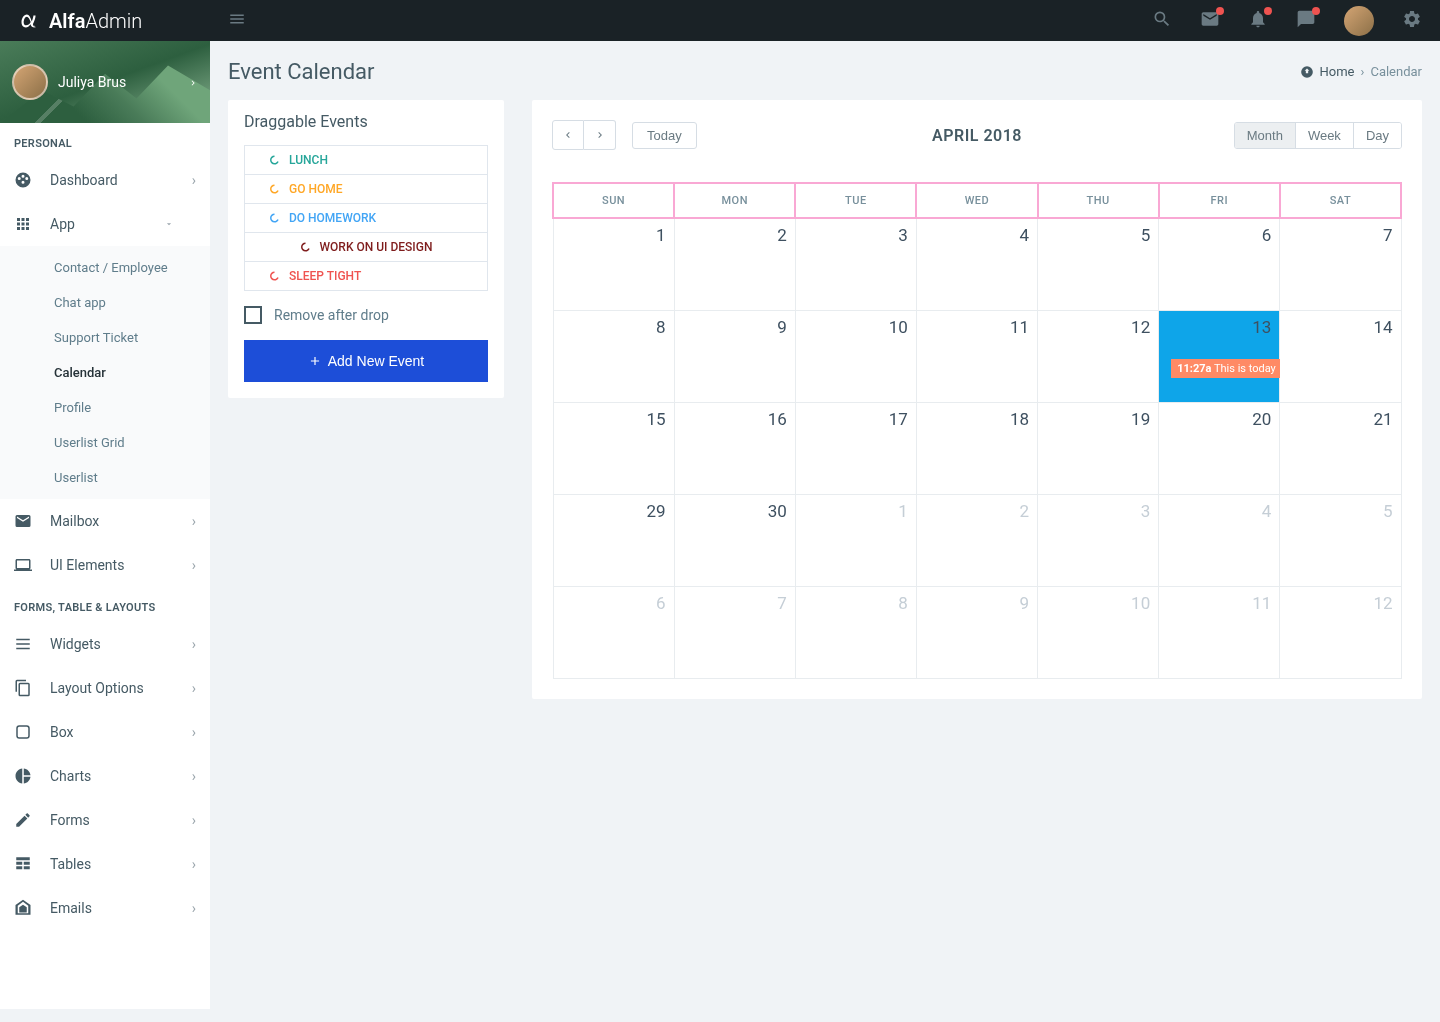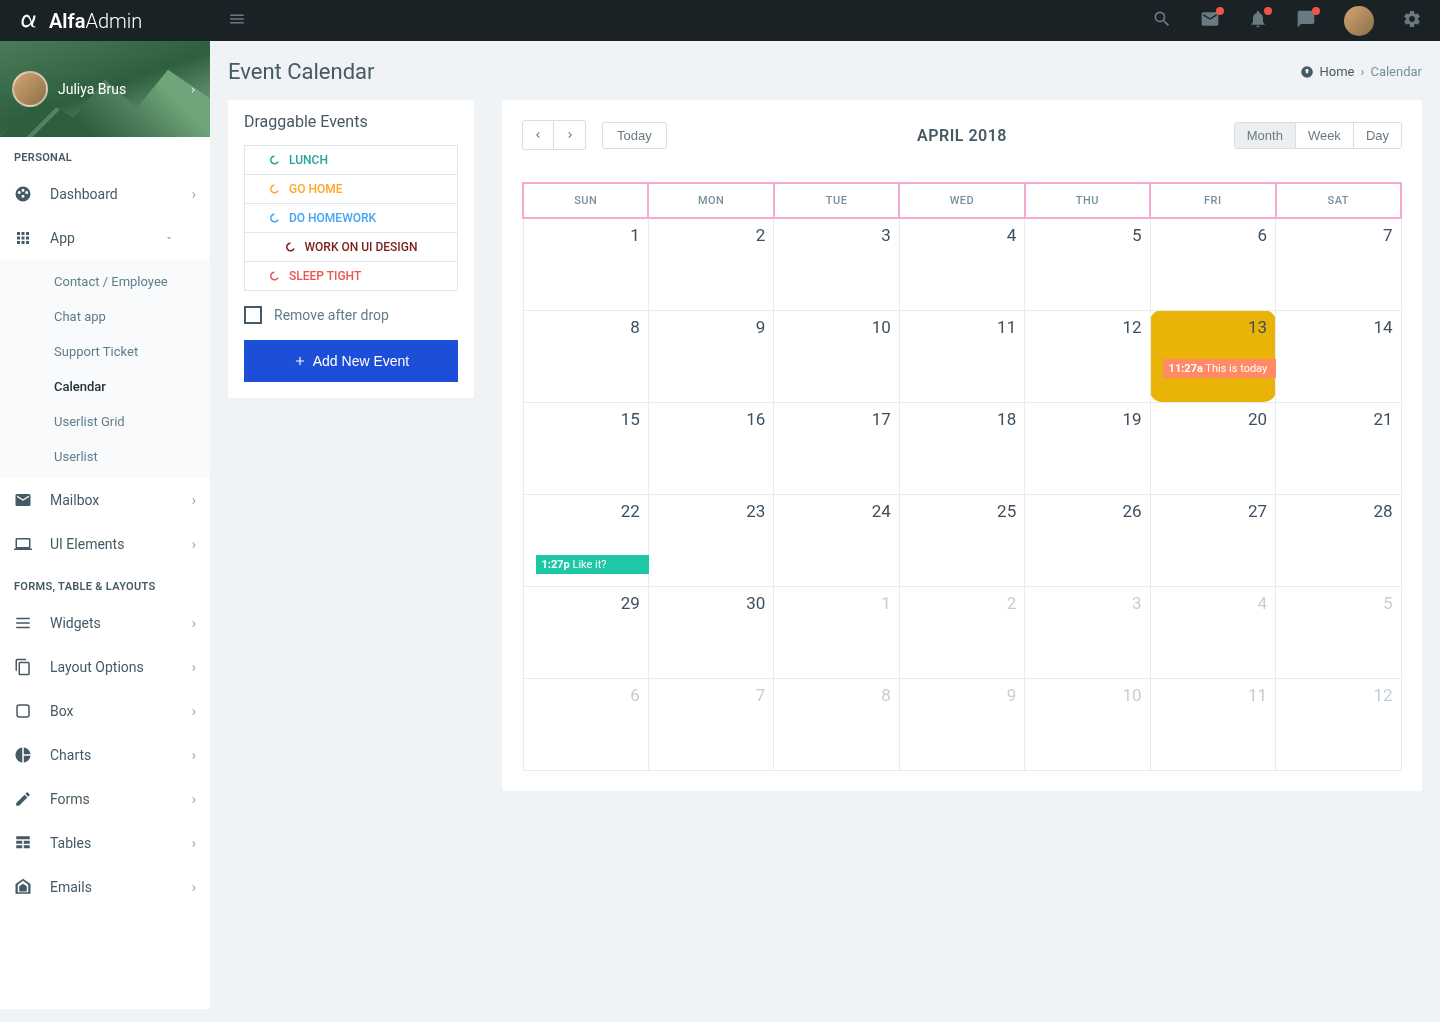--- a/index.html
+++ b/index.html
@@ -8,21 +8,21 @@
 .logo-area { width: 210px; display: flex; align-items: center; padding-left: 15px; color: #fff; font-size: 20px; font-weight: 300; }
 .logo-area svg { margin-right: 8px; }
 .logo-bold { font-weight: 600; }
 .hamburger { margin-left: 18px; color: #6a7a82; cursor: pointer; }
 .header-right { margin-left: auto; display: flex; align-items: center; gap: 28px; padding-right: 18px; }
 .header-icon { color: #6a7a82; position: relative; cursor: pointer; }
 .red-dot { position: absolute; top: -2px; right: -4px; width: 8px; height: 8px; background: #ef5350; border-radius: 50%; }
 .avatar { width: 30px; height: 30px; border-radius: 50%; background: linear-gradient(135deg,#d4a574,#8b6f47); }
 .page { display: flex; }
 .sidebar { width: 210px; background: #fff; min-height: calc(100vh - 54px); }
-.user-section { height: 96px; background: linear-gradient(160deg,#4a7c59 0%,#2d5f3f 50%,#8fb996 100%); position: relative; display: flex; align-items: center; padding-left: 12px; color: #fff; overflow:hidden;}
+.user-section { height: 82px; background: linear-gradient(160deg,#4a7c59 0%,#2d5f3f 50%,#8fb996 100%); position: relative; display: flex; align-items: center; padding-left: 12px; color: #fff; overflow:hidden;}
 .user-section::before{content:"";position:absolute;inset:0;background:
   linear-gradient(135deg, transparent 40%, rgba(255,255,255,0.2) 40%, rgba(255,255,255,0.2) 42%, transparent 42%),
   linear-gradient(45deg, #2d5f3f 30%, #4a7c59 50%, #6fa57a 70%);
   clip-path: polygon(0 100%, 20% 60%, 35% 80%, 50% 40%, 65% 70%, 80% 30%, 100% 60%, 100% 100%);}
 .user-avatar { width: 36px; height: 36px; border-radius: 50%; background: linear-gradient(135deg,#d4a574,#8b6f47); border:2px solid rgba(255,255,255,0.5); margin-right: 10px; position:relative; z-index:1;}
 .user-name { font-size: 14px; position:relative; z-index:1;}
 .user-arrow { margin-left: auto; margin-right: 12px; position:relative; z-index:1;}
 .section-label { padding: 14px 14px 8px; font-size: 11px; font-weight: 600; color: #455a64; letter-spacing: 0.3px; }
 .nav-item { display: flex; align-items: center; padding: 13px 14px; color: #455a64; font-size: 14px; cursor: pointer; }
 .nav-item svg { width: 18px; margin-right: 18px; flex-shrink: 0; }
@@ -31,21 +31,21 @@
 .sub-items { background: #f9fafb; padding: 4px 0; }
 .sub-item { padding: 10px 14px 10px 54px; font-size: 13px; color: #607d8b; cursor: pointer; }
 .sub-item.active { color: #263238; font-weight: 500; }
 .content { flex: 1; padding: 18px; }
 .page-head { display: flex; align-items: center; margin-bottom: 16px; }
 .page-title { font-size: 22px; font-weight: 400; color: #455a64; }
 .breadcrumb { margin-left: auto; font-size: 13px; color: #78909c; display:flex; align-items:center; gap:6px;}
 .breadcrumb .home-link { color: #455a64; }
 .panels { display: flex; gap: 28px; align-items:flex-start;}
 .panel { background: #fff; border-radius: 2px; }
-.drag-panel { width: 246px; padding: 12px 16px 16px; }
+.drag-panel { width: 276px; padding: 12px 16px 16px; }
 .drag-title { font-size: 16px; color: #455a64; margin-bottom: 14px; }
 .drag-event { border: 1px solid #e0e6ed; padding: 7px 24px; margin-bottom: -1px; font-size: 12px; font-weight: 500; display:flex; align-items:center; gap:8px; cursor:grab;}
 .drag-event.teal { color: #26a69a; }
 .drag-event.amber { color: #ffa726; }
 .drag-event.blue { color: #42a5f5; }
 .drag-event.purple { color: #7f1d1d; justify-content: center; }
 .drag-event.red { color: #ef5350; }
 .checkbox-row { display: flex; align-items: center; gap: 12px; margin: 16px 0; color:#607d8b; font-size:14px;}
 .checkbox { width: 18px; height: 18px; border: 2px solid #455a64; }
 .add-btn { width: 100%; background: #1d4ed8; color: #fff; border: none; padding: 13px; font-size: 14px; cursor: pointer; display:flex; align-items:center; justify-content:center; gap:6px;}
@@ -60,21 +60,21 @@
 .cal-toolbar { position:relative;}
 .view-btns { margin-left: auto; display: flex; border: 1px solid #d6dde4; border-radius: 3px; overflow:hidden;}
 .view-btn { padding: 5px 12px; font-size: 13px; background: #fff; border: none; cursor: pointer; color:#6a7a82; border-left:1px solid #d6dde4;}
 .view-btn:first-child{border-left:none;}
 .view-btn.active { background: #eceff1; }
 .cal-grid { width: 100%; border-collapse: collapse; table-layout: fixed; }
 .cal-grid th { padding: 10px; font-size: 11px; font-weight: 500; color: #78909c; border: 2px solid #f9a8d4; text-align:center; letter-spacing:0.5px;}
 .cal-grid td { height: 92px; border: 1px solid #e8ecef; vertical-align: top; padding: 6px 8px; position:relative;}
 .day-num { text-align: right; font-size: 17px; color: #3e5060; }
 .other-month .day-num { color: #c5ced6; }
-.today-cell { background: #eab308; border-radius: 12px; }
+.today-cell { background: #0ea5e9; }
 .event-chip { position:absolute; left:12px; right:-1px; padding: 3px 6px; font-size: 11px; color: #fff; overflow:hidden; white-space:nowrap;}
 .event-chip .time { font-weight: 700; }
 .event-salmon { background: #ff8a65; bottom: 24px;}
 .event-teal { background: #1ec8a5; bottom: 12px;}
 </style>
 </head>
 <body>
 
 <div class="header">
   <div class="logo-area">
@@ -132,20 +132,21 @@
         <span>App</span>
         <span class="chev"><svg width="10" height="10" viewBox="0 0 24 24">
             <path fill="currentColor" d="M7 10l5 5 5-5z"></path>
           </svg></span>
       </div>
     <div class="sub-items">
       <div class="sub-item">Contact / Employee</div>
       <div class="sub-item">Chat app</div>
       <div class="sub-item">Support Ticket</div>
       <div class="sub-item active">Calendar</div>
+      <div class="sub-item">Profile</div>
       <div class="sub-item">Userlist Grid</div>
       <div class="sub-item">Userlist</div>
     </div>
     <div class="nav-item">
         <svg viewBox="0 0 24 24">
           <path fill="currentColor" d="M20 4H4a2 2 0 00-2 2v12a2 2 0 002 2h16a2 2 0 002-2V6a2 2 0 00-2-2zm0 4l-8 5-8-5V6l8 5 8-5v2z"></path>
         </svg>
         <span>Mailbox</span>
         <span class="chev">›</span>
       </div>
@@ -366,44 +367,20 @@
                 </td>
               <td>
                   <div class="day-num">20</div>
                 </td>
               <td>
                   <div class="day-num">21</div>
                 </td>
             </tr>
             <tr>
               <td>
-                  <div class="day-num">22</div>
-                  <div class="event-chip event-teal"><span class="time">1:27p</span> <span>Like it?</span></div>
-                </td>
-              <td>
-                  <div class="day-num">23</div>
-                </td>
-              <td>
-                  <div class="day-num">24</div>
-                </td>
-              <td>
-                  <div class="day-num">25</div>
-                </td>
-              <td>
-                  <div class="day-num">26</div>
-                </td>
-              <td>
-                  <div class="day-num">27</div>
-                </td>
-              <td>
-                  <div class="day-num">28</div>
-                </td>
-            </tr>
-            <tr>
-              <td>
                   <div class="day-num">29</div>
                 </td>
               <td>
                   <div class="day-num">30</div>
                 </td>
               <td class="other-month">
                   <div class="day-num">1</div>
                 </td>
               <td class="other-month">
                   <div class="day-num">2</div>

